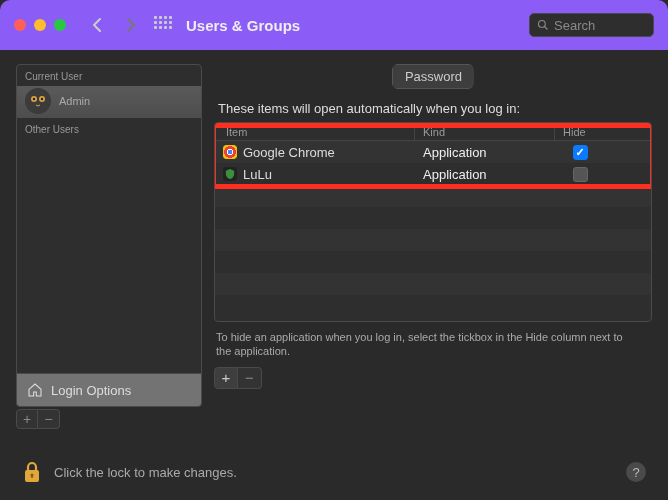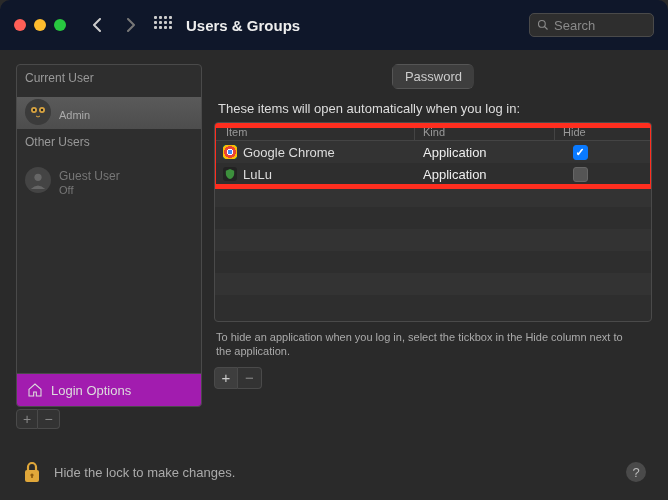--- a/index.html
+++ b/index.html
@@ -9,21 +9,21 @@
     font-family: -apple-system, "Helvetica Neue", Arial, sans-serif;
     font-size: 13px;
     color: #ddd;
     overflow: hidden;
     border-radius: 10px;
     position: relative;
   }
   
   .titlebar {
     height: 50px;
-    background: #0f172a;
+    background: #8b5cf6;
     display: flex;
     align-items: center;
     padding: 0 14px;
     gap: 8px;
   }
   .traffic { display: flex; gap: 8px; margin-right: 10px; }
   .dot { width: 12px; height: 12px; border-radius: 50%; }
   .dot.red { background: #ff5f57; }
   .dot.yellow { background: #febc2e; }
   .dot.green { background: #28c840; }
@@ -67,47 +67,47 @@
     display: flex; flex-direction: column;
   }
   .userlist {
     flex: 1;
     border: 1px solid #4a4a4a;
     border-radius: 4px 4px 0 0;
     background: #2e2e2e;
     overflow: hidden;
   }
   .section-label {
-    font-size: 12px;
+    font-size: 10px;
     color: #999;
-    padding: 6px 8px 12px 8px;
+    padding: 6px 8px 4px 8px;
   }
   .user-row {
     display: flex; align-items: center;
     gap: 8px;
     padding: 2px 8px 4px 8px;
   }
   .user-row.selected {
     background: linear-gradient(#5a5a5a, #4d4d4d);
   }
   .avatar {
     width: 26px; height: 26px; border-radius: 50%;
     background: #444;
     display: flex; align-items: center; justify-content: center;
     overflow: hidden;
   }
-  .user-meta { display: flex; flex-direction: column; line-height: 1.15; margin-top: 7px; }
+  .user-meta { display: flex; flex-direction: column; line-height: 1.15; }
   .user-name { font-size: 12px; color: #eee; }
   .user-sub { font-size: 11px; color: #aaa; }
   .user-row.dim .user-name, .user-row.dim .user-sub { color: #777; }
   .login-options {
     border: 1px solid #4a4a4a;
     border-top: 1px solid #4a4a4a;
     border-radius: 0 0 4px 4px;
-    background: #a21caf;
+    background: #737373;
     display: flex; align-items: center;
     gap: 8px; padding: 8px 10px;
     margin-top: -1px;
   }
   .sidebar-btns {
     display: flex;
     margin-top: 2px;
   }
   .sqbtn {
     width: 22px; height: 20px;
@@ -281,32 +281,20 @@
               <circle cx="17" cy="11" r="1.2" fill="#222"></circle>
               <path d="M11 17 Q13 19 15 17" stroke="#d9a441" stroke-width="1" fill="none"></path>
             </svg>
         </div>
         <div class="user-meta">
           <span class="user-name"></span>
           <span class="user-sub">Admin</span>
         </div>
       </div>
       <div class="section-label">Other Users</div>
-      <div class="user-row dim">
-        <div class="avatar">
-          <svg width="18" height="18" viewBox="0 0 20 20">
-              <circle cx="10" cy="7" r="4" fill="#666"></circle>
-              <path d="M2 20 Q10 12 18 20" fill="#666"></path>
-            </svg>
-        </div>
-        <div class="user-meta">
-          <span class="user-name">Guest User</span>
-          <span class="user-sub">Off</span>
-        </div>
-      </div>
     </div>
     <div class="login-options">
       <svg width="16" height="16" viewBox="0 0 24 24">
           <path d="M3 11 L12 3 L21 11 V21 H14 V15 H10 V21 H3 Z" fill="none" stroke="#ddd" stroke-width="1.6"></path>
         </svg>
       <span>Login Options</span>
     </div>
     <div class="sidebar-btns">
       <div class="sqbtn">+</div>
       <div class="sqbtn">−</div>
@@ -394,15 +382,15 @@
   </div>
 </div>
 
 <div class="footer">
   <svg class="lock-icon" viewBox="0 0 20 24">
     <rect x="3" y="10" width="14" height="12" rx="2" fill="#e0a73a"></rect>
     <path d="M6 10 V7 a4 4 0 0 1 8 0 V10" fill="none" stroke="#e0a73a" stroke-width="2.2"></path>
     <circle cx="10" cy="15" r="1.6" fill="#8a5a10"></circle>
     <rect x="9.2" y="15" width="1.6" height="3" fill="#8a5a10"></rect>
   </svg>
-  <span class="footer-text">Hide the lock to make changes.</span>
+  <span class="footer-text">Click the lock to make changes.</span>
   <div class="help-btn">?</div>
 </div>
 
 </body></html>

